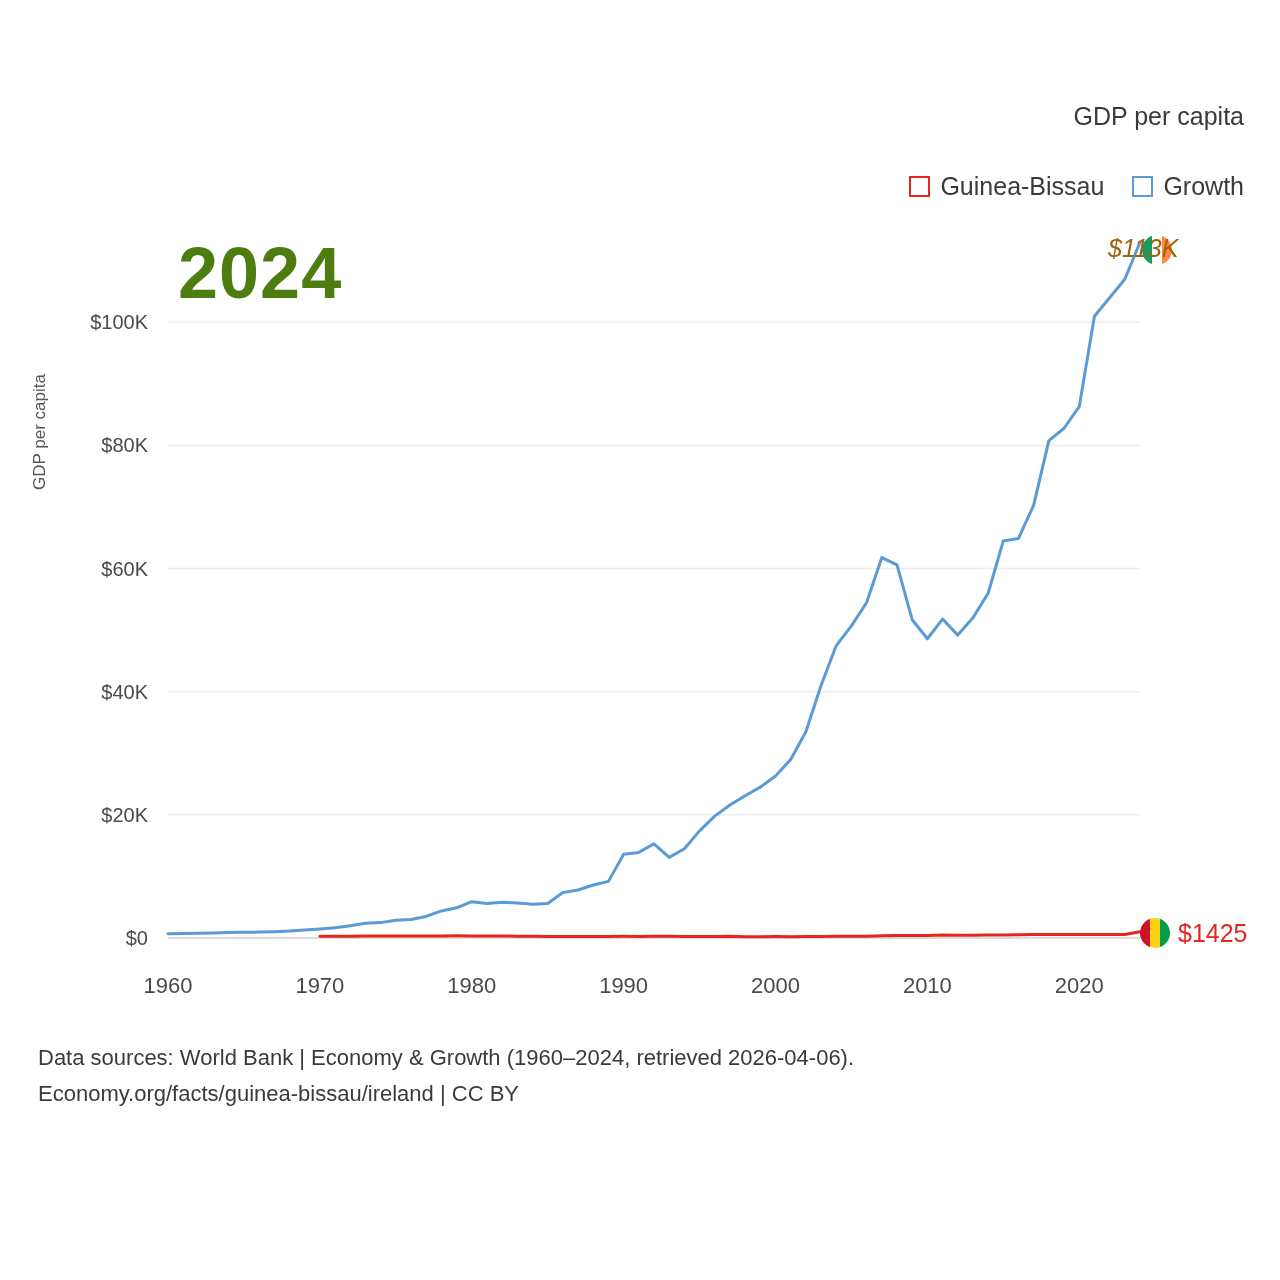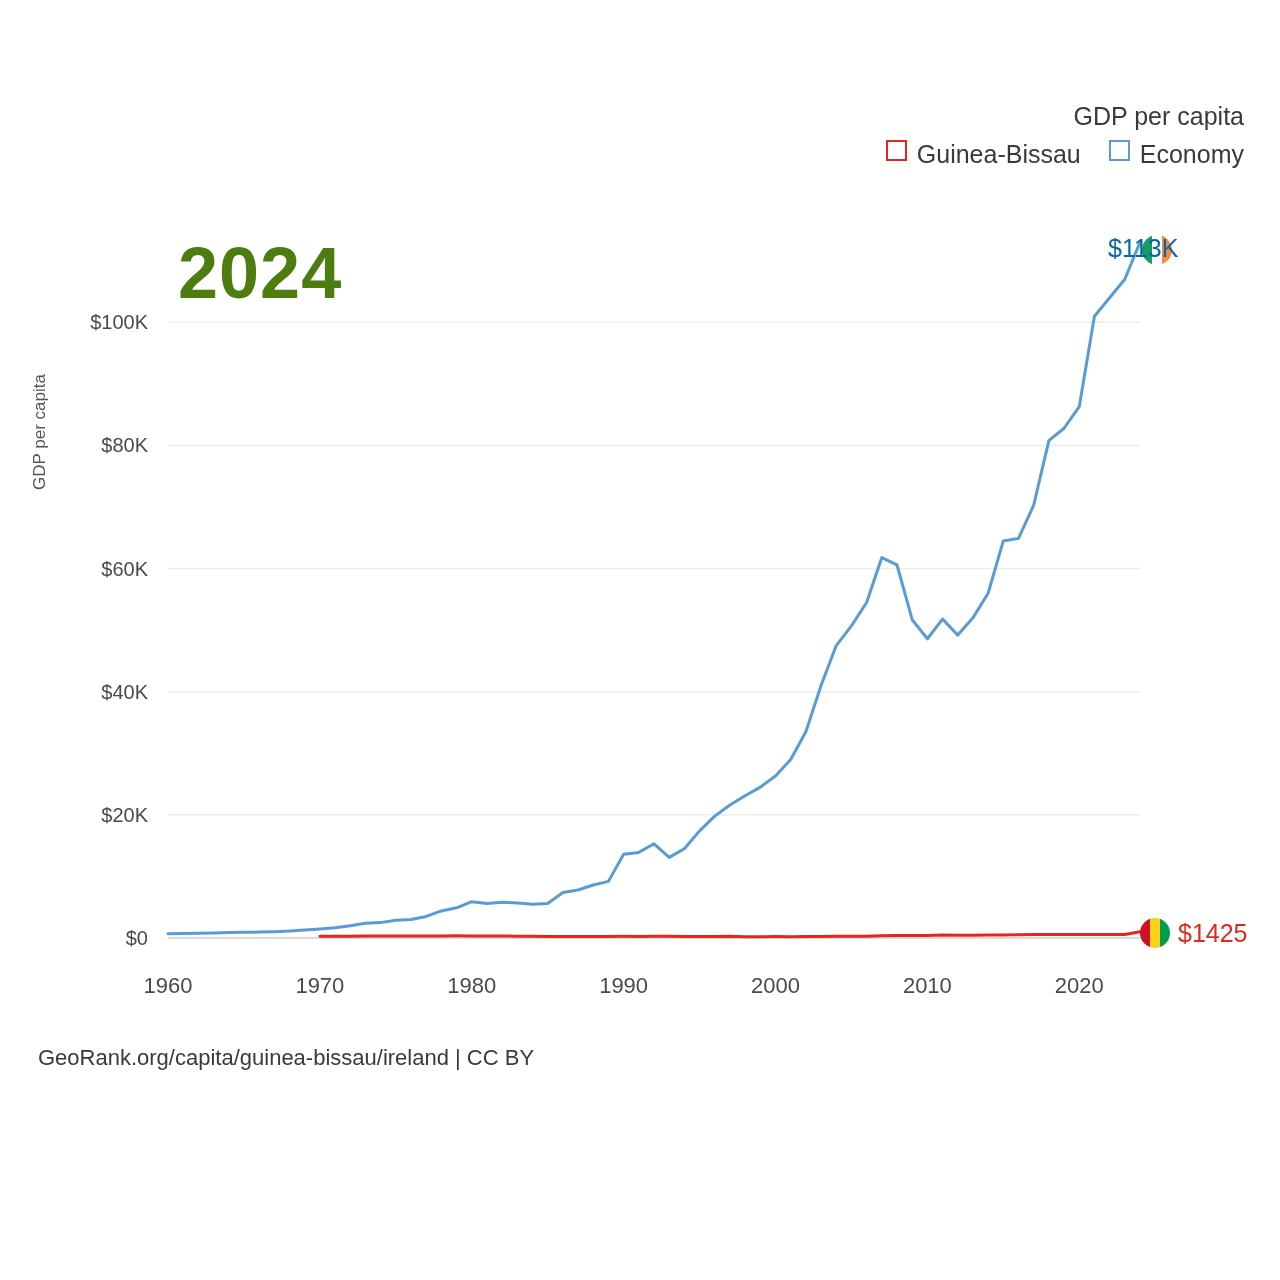--- a/index.html
+++ b/index.html
@@ -36,21 +36,23 @@
     position: absolute;
     right: 36px;
     top: 140px;
     display: flex;
     align-items: center;
     gap: 28px;
     white-space: nowrap;
   }
   .legend-item {
     display: flex;
+    align-items: center;
     gap: 10px;
+    margin-top: 32px;
   }
   .legend-swatch {
     width: 21px;
     height: 21px;
     background: #ffffff;
     border: 2px solid #000;
     box-sizing: border-box;
   }
   .legend-label {
     font-size: 25px;
@@ -103,21 +105,22 @@
 
   
   .end-label {
     position: absolute;
     font-size: 25px;
     white-space: nowrap;
   }
   #end-label-ireland {
     left: 1108px;
     top: 234px;
-    color: #0369a1;
+    color: #a16207;
+    font-style: italic;
   }
   #end-label-gb {
     left: 1178px;
     top: 919px;
     color: #e4271c;
   }
   .flag-marker {
     position: absolute;
     width: 30px;
     height: 30px;
@@ -145,21 +148,21 @@
 <div id="stage">
 
   <div class="legend-title">GDP per capita</div>
   <div class="legend-row">
     <div class="legend-item">
       <span class="legend-swatch" id="sw-gb" style="border-color: rgb(228, 39, 28);"></span>
       <span class="legend-label">Guinea-Bissau</span>
     </div>
     <div class="legend-item">
       <span class="legend-swatch" id="sw-ie" style="border-color: rgb(91, 155, 213);"></span>
-      <span class="legend-label">Economy</span>
+      <span class="legend-label">Growth</span>
     </div>
   </div>
 
   <div class="year-watermark">2024</div>
 
   <div class="y-axis-title">GDP per capita</div>
 
   <svg id="plot" width="1280" height="1030">
       <line x1="168" x2="1140" y1="938" y2="938" stroke="#cfcfcf" stroke-width="1.5"></line>
       <text x="148" y="945" class="tick-label-y">$0</text>
@@ -192,15 +195,16 @@
   <div class="end-label" id="end-label-ireland">$113K</div>
 
   <div class="flag-marker" id="flag-gb">
     <span style="background:#ce1126"></span>
       <span style="background:#fcd116"></span>
       <span style="background:#009e49"></span>
   </div>
   <div class="end-label" id="end-label-gb">$1425</div>
 
   <div class="footer">
-    <div>GeoRank.org/capita/guinea-bissau/ireland | CC BY</div>
+    <div>Data sources: World Bank | Economy &amp; Growth (1960–2024, retrieved 2026-04-06).</div>
+    <div>Economy.org/facts/guinea-bissau/ireland | CC BY</div>
   </div>
 </div>
 
 </body></html>

